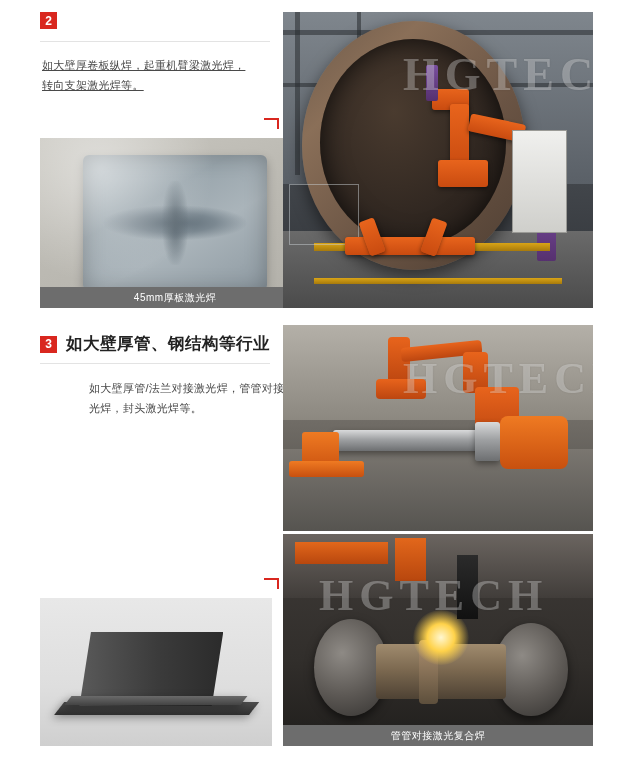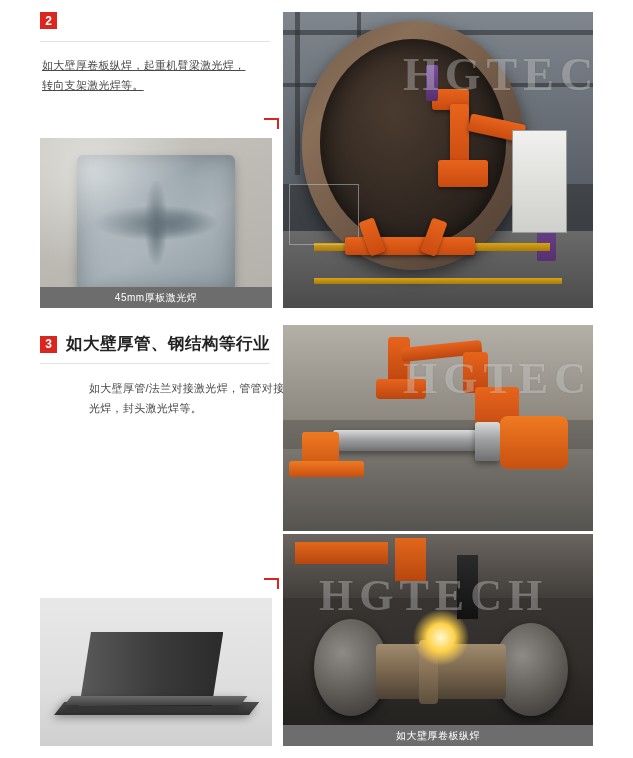--- a/index.html
+++ b/index.html
@@ -261,21 +261,21 @@
 
 <div class="page">
 
   <div class="sec-head" style="left:40px; top:12px;">
     <span class="sec-num">2</span>
   </div>
   <div class="sec-underline" style="left:40px; top:41px; width:230px;"></div>
   <div class="sec-body" style="left:42px; top:55px; width:205px;text-decoration:underline;">如大壁厚卷板纵焊，起重机臂梁激光焊，转向支架激光焊等。</div>
   <div class="red-corner" style="left:264px; top:118px;"></div>
 
-  <div class="card" style="left:40px; top:138px; width:232px; height:170px;">
+  <div class="card" style="left:40px; top:138px; width:232px; height:170px;padding-left:38px;">
     <div class="photo p1">
       <div class="plate">
         <div class="seam"></div>
         <div class="seam2"></div>
       </div>
       <div class="glare"></div>
     </div>
     <div class="caption">45mm厚板激光焊</div>
   </div>
 
@@ -356,16 +356,16 @@
 
       <div class="chuck" style="left:10%; top:40%; width:24%; height:46%;"></div>
       <div class="chuck" style="left:68%; top:42%; width:24%; height:44%;"></div>
       <div class="tube" style="left:30%; top:52%; width:42%; height:26%;"></div>
       <div class="tube" style="left:44%; top:50%; width:6%; height:30%; background:linear-gradient(180deg,#b09271,#5d4f3c);"></div>
       <div class="spark" style="left:42%; top:36%; width:18%; height:26%;"></div>
       <div class="orangebox" style="left:56%; top:10%; width:7%; height:30%; background:linear-gradient(180deg,#2b2b2b,#111);"></div>
 
       <div class="wm" style="left:36px; top:36px; font-size:44px;">HGTECH</div>
     </div>
-    <div class="caption">如大壁厚卷板纵焊</div>
+    <div class="caption">管管对接激光复合焊</div>
   </div>
 
 </div>
 
 </body></html>

